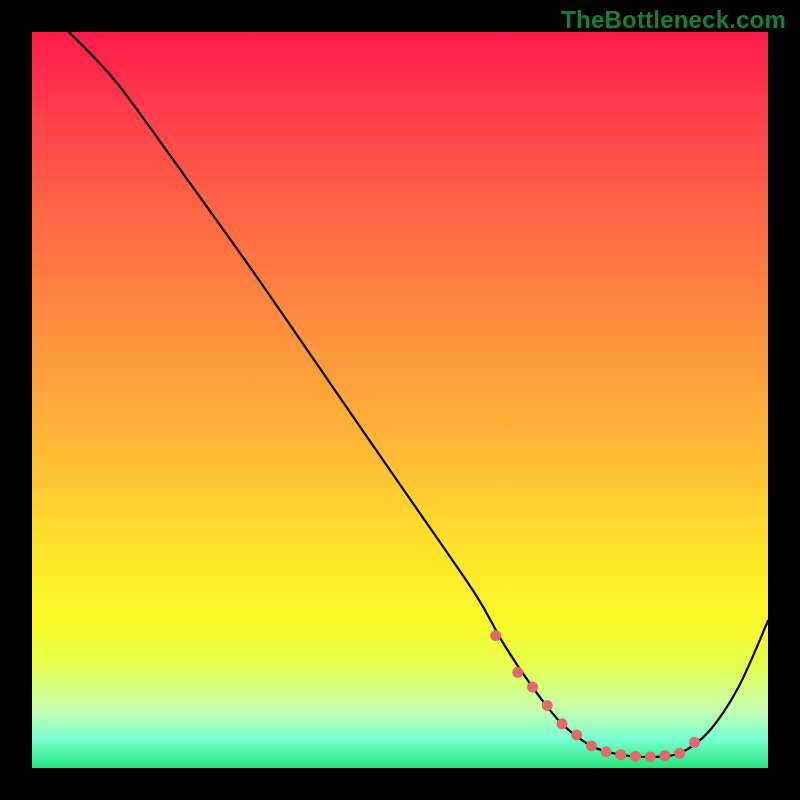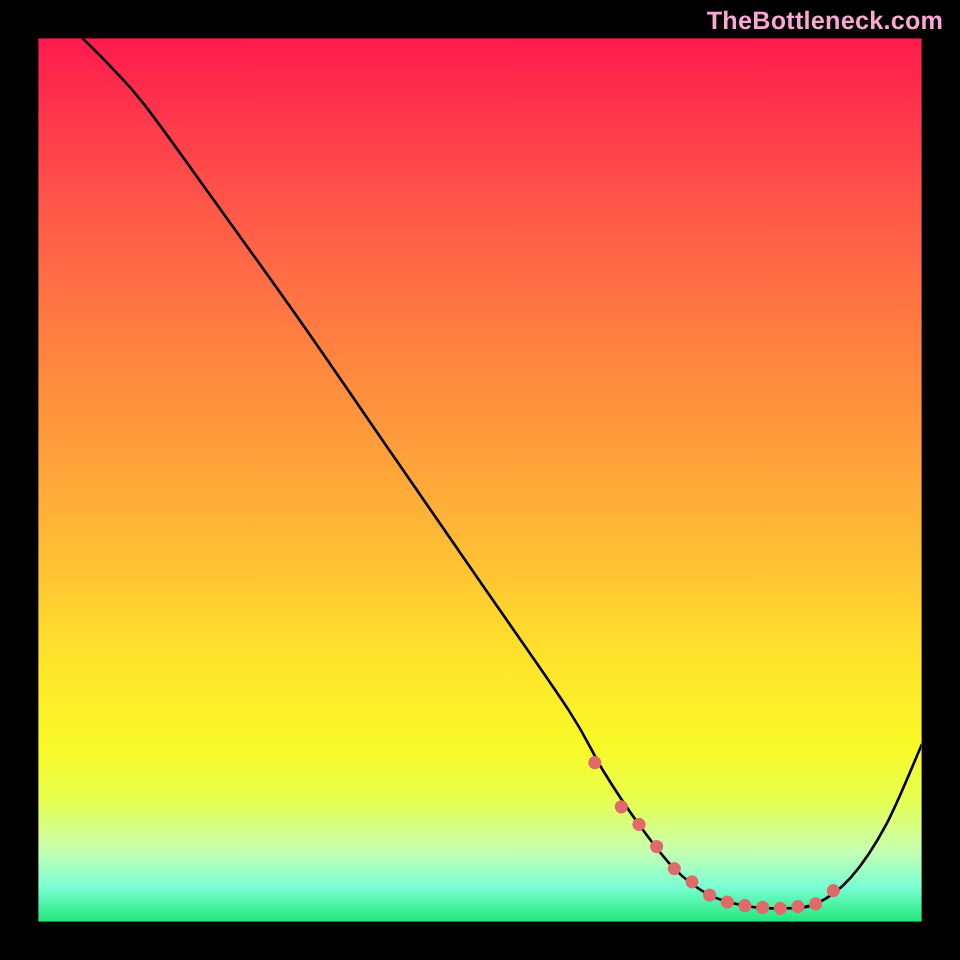--- a/index.html
+++ b/index.html
@@ -37,23 +37,23 @@
       #c6ffb0 92%,
       #7cffd4 96%,
       #22e67a 100%
     );
   }
   .watermark {
     position: absolute;
     top: 6px;
     right: 14px;
     font-family: Arial, Helvetica, sans-serif;
-    font-size: 21px;
+    font-size: 24px;
     font-weight: 600;
-    color: #f9a8d4;
+    color: #15803d;
     letter-spacing: 0.2px;
   }
   svg.plot {
     position: absolute;
     left: 0;
     top: 0;
     width: 736px;
     height: 736px;
   }
 </style>

